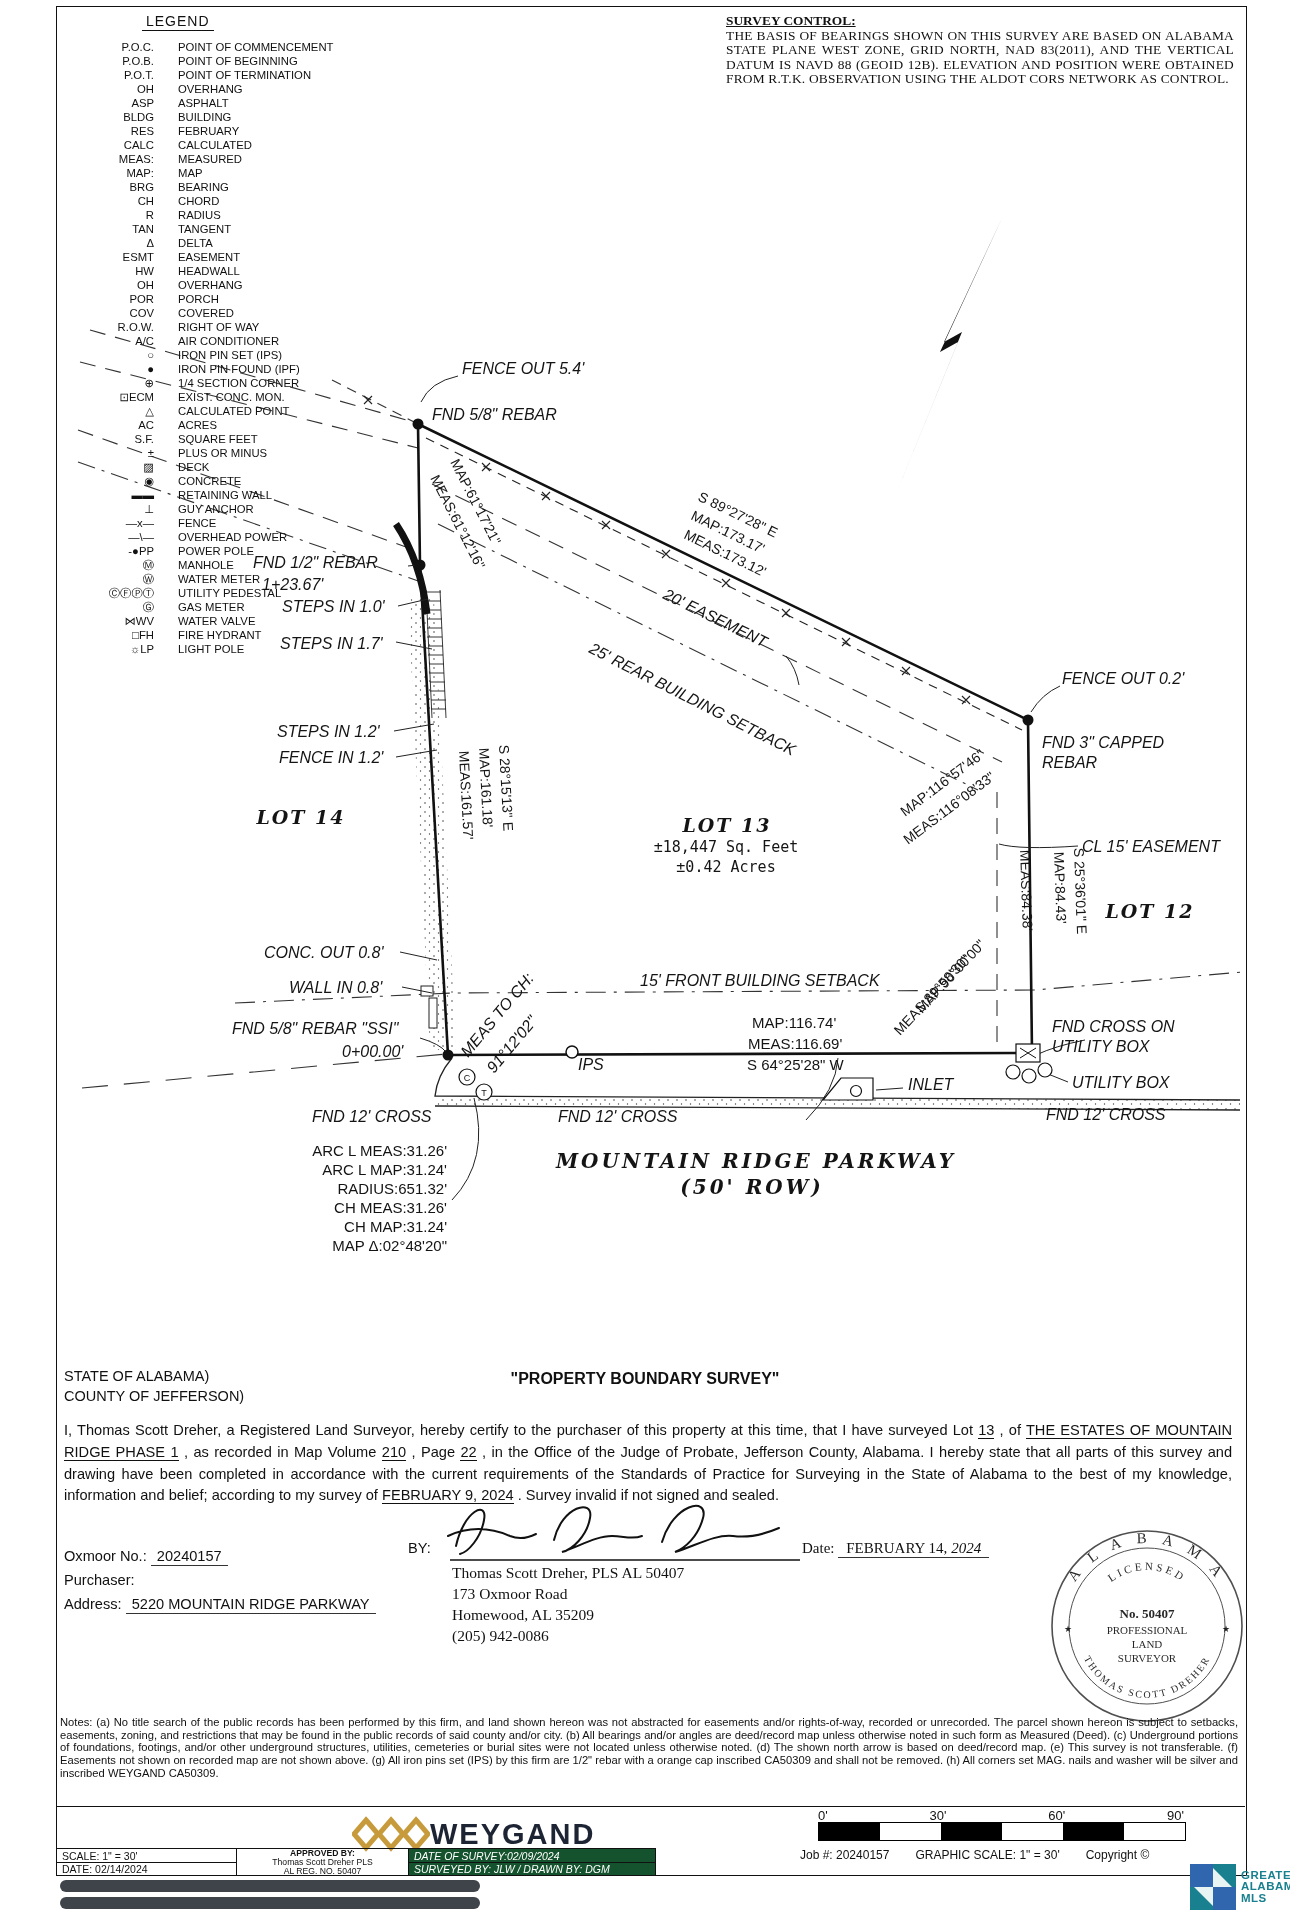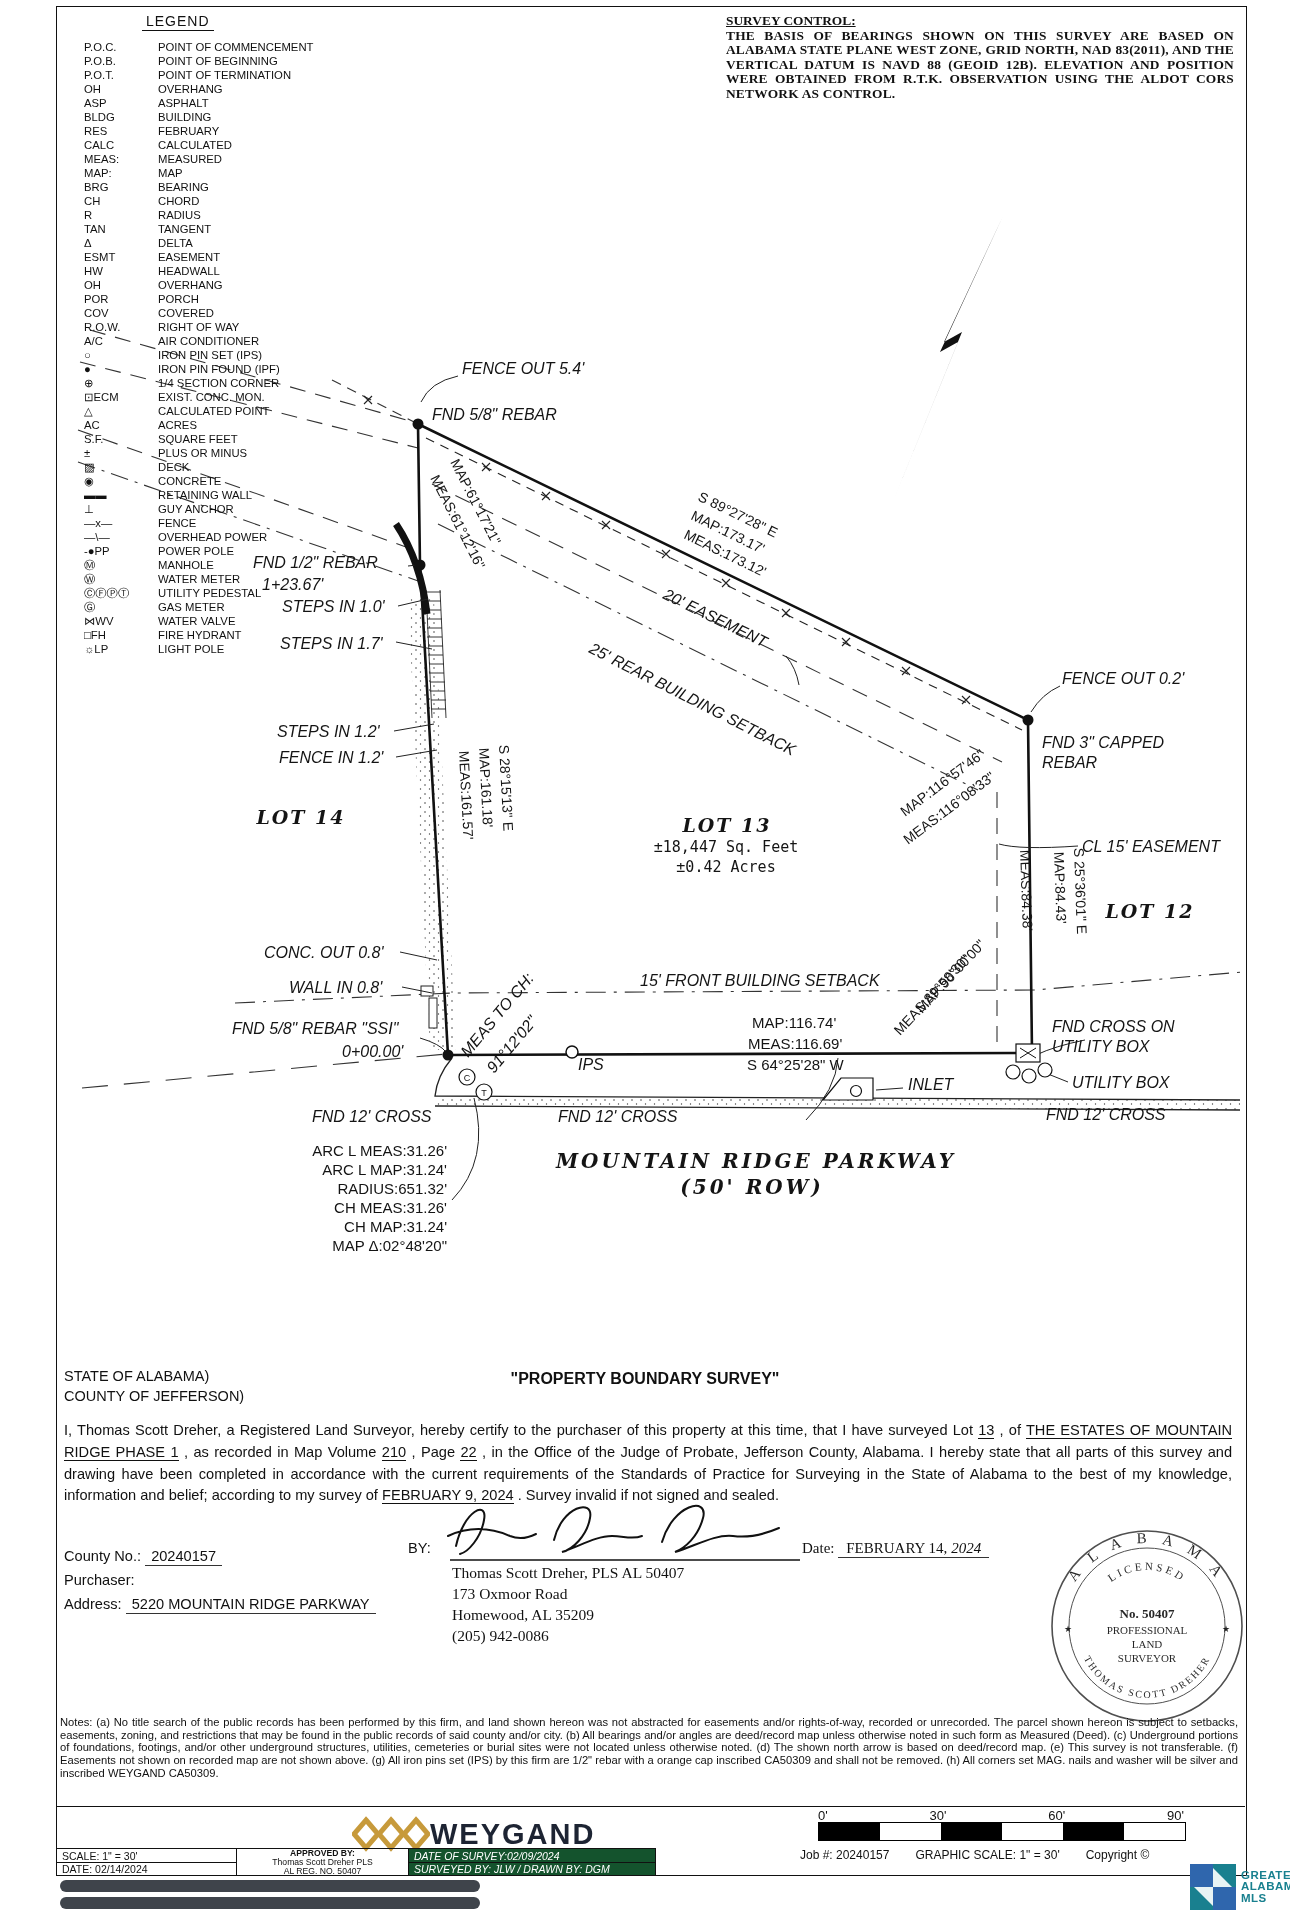--- a/index.html
+++ b/index.html
@@ -5,26 +5,26 @@
   html,body{margin:0;padding:0;background:#e8e8e8;}
   .page{position:relative;width:1290px;height:1916px;background:#fff;margin:0 auto;
         font-family:"Liberation Sans",sans-serif;color:#111;overflow:hidden;}
   .abs{position:absolute;}
   .border{position:absolute;left:56px;top:6px;width:1189px;height:1868px;border:1.6px solid #111;}
   
   .legend{left:84px;top:12px;width:260px;}
   .ltitle{font-size:14px;letter-spacing:1px;border-bottom:1.5px solid #111;display:inline-block;
           margin:0 0 9px 58px;padding:0 4px 1px 4px;}
   .lrow{display:flex;height:14px;font-size:11.3px;line-height:14px;}
-  .labbr{width:70px;margin-right:4px;white-space:nowrap;}
+  .labbr{width:70px;text-align:right;margin-right:24px;white-space:nowrap;}
   .llab{white-space:nowrap;}
   
   .survctl{left:726px;top:14px;width:508px;font-family:"Liberation Serif",serif;font-size:13.4px;line-height:14.6px;}
   .survctl .t{font-weight:bold;text-decoration:underline;text-align:center;}
-  .survctl .b{text-align:justify;letter-spacing:.2px;font-weight:bold;}
+  .survctl .b{text-align:justify;letter-spacing:.2px;}
   
   text{fill:#141414;}
   .callout{font-family:"Liberation Sans",sans-serif;font-style:italic;font-size:16px;}
   .brg{font-family:"Liberation Sans",sans-serif;font-size:14px;}
   .dim{font-family:"Liberation Sans",sans-serif;font-size:15px;}
   .lot{font-family:"DejaVu Serif",serif;font-weight:bold;font-style:italic;font-size:19px;letter-spacing:2px;}
   .street{font-family:"DejaVu Serif",serif;font-weight:bold;font-style:italic;font-size:20px;letter-spacing:3px;}
   .area{font-family:"DejaVu Sans Mono",monospace;font-size:15px;}
   .tiny{font-family:"Liberation Sans",sans-serif;font-size:9px;}
   
@@ -428,21 +428,21 @@
   </div>
 
   <div class="abs statecty">
     <div>STATE OF ALABAMA)</div>
     <div>COUNTY OF JEFFERSON)</div>
   </div>
   <div class="abs heading">"PROPERTY BOUNDARY SURVEY"</div>
   <div class="abs cert" id="cert-par"><span>I,  Thomas Scott Dreher, a Registered Land Surveyor, hereby certify to the purchaser of this property at this time, that I have surveyed Lot </span><span class="u">13</span><span> , of </span><span class="u">THE ESTATES OF MOUNTAIN RIDGE PHASE 1</span><span> , as recorded in Map Volume </span><span class="u">210</span><span> , Page </span><span class="u">22</span><span> , in the Office of the Judge of Probate, Jefferson County, Alabama. I hereby state that all parts of this survey and drawing have been completed in accordance with the current requirements of the Standards of Practice for Surveying in the State of Alabama to the best of my knowledge, information and belief; according to my survey of </span><span class="u">FEBRUARY 9, 2024</span><span> . Survey invalid if not signed and sealed.</span></div>
 
   <div class="abs orderblk">
-    <div><span>County No.:</span>
+    <div><span>Oxmoor No.:</span>
          <span class="uline">20240157</span></div>
     <div>Purchaser:</div>
     <div><span>Address:</span>
          <span class="uline">5220 MOUNTAIN RIDGE PARKWAY</span></div>
   </div>
 
   <div class="abs byline">BY:</div>
   <svg class="abs" style="left:444px;top:1496px;" width="370" height="72" viewBox="0 0 370 72">
     <g stroke="#111" stroke-width="2" fill="none" stroke-linecap="round">
       <path d="M12,50 C20,14 44,4 40,24 C37,42 24,56 16,58 M4,40 C30,28 52,34 66,40 C76,44 84,42 92,38"></path>

